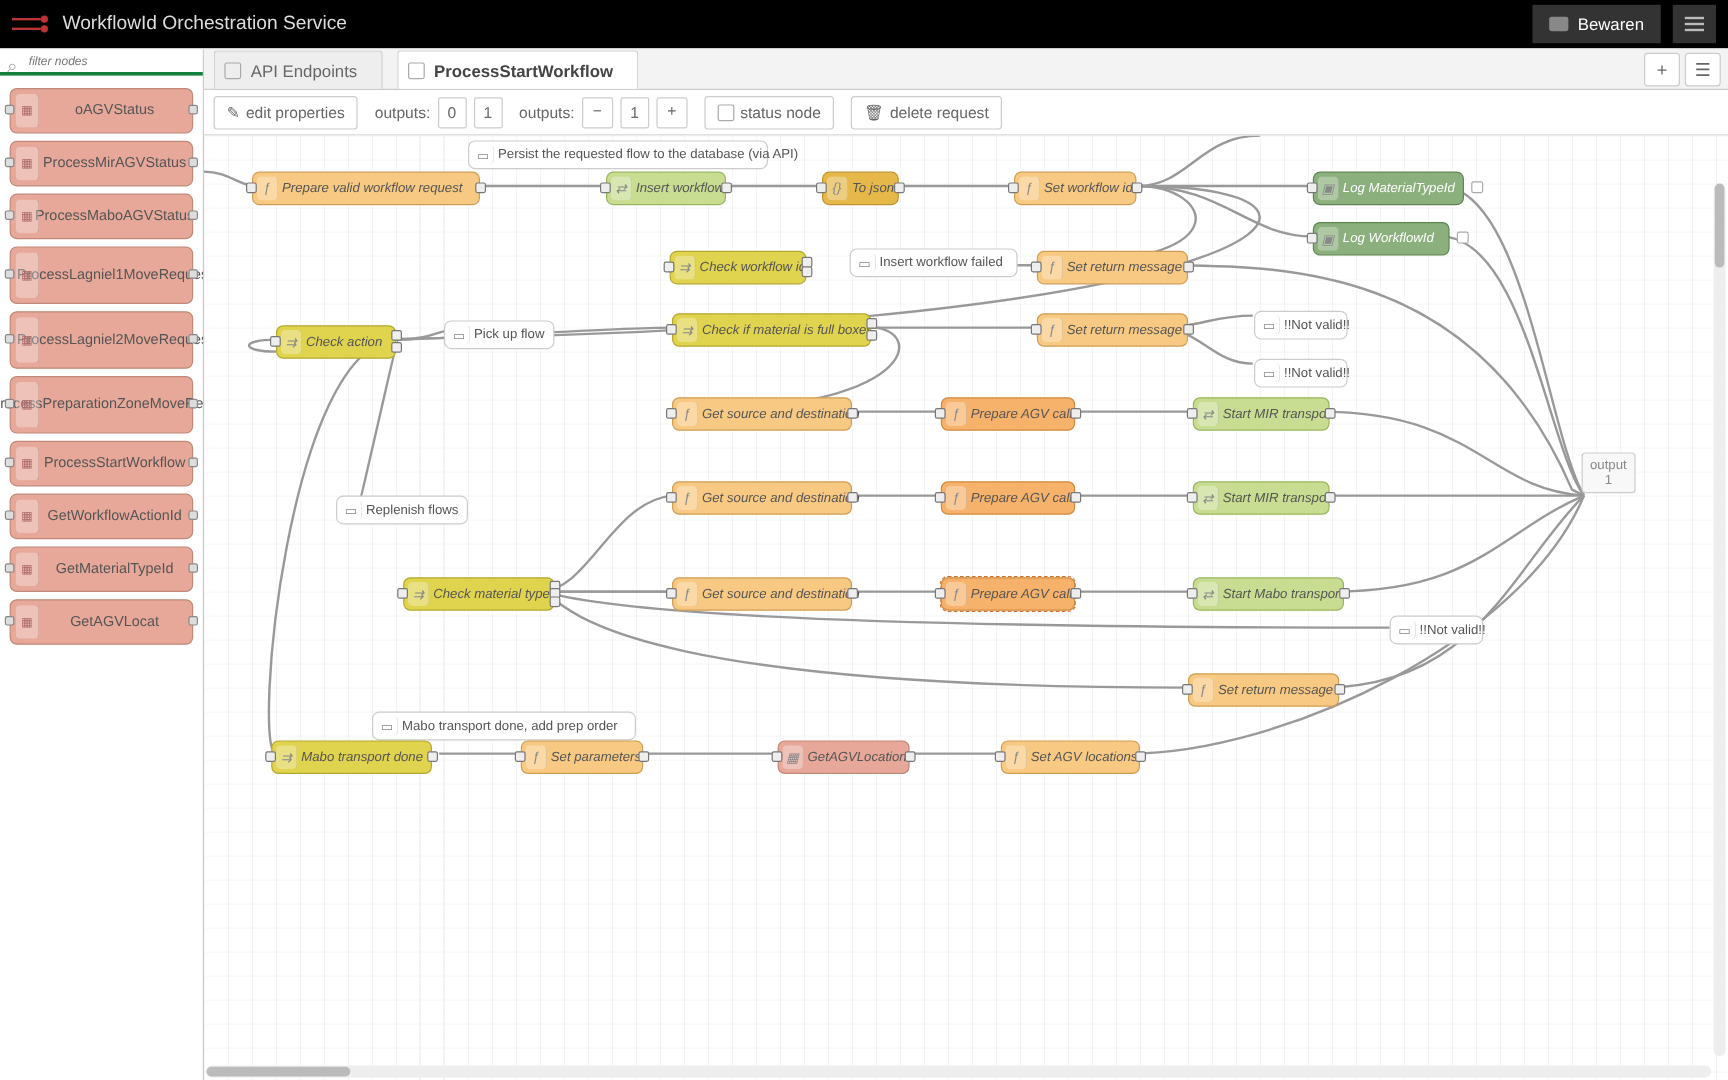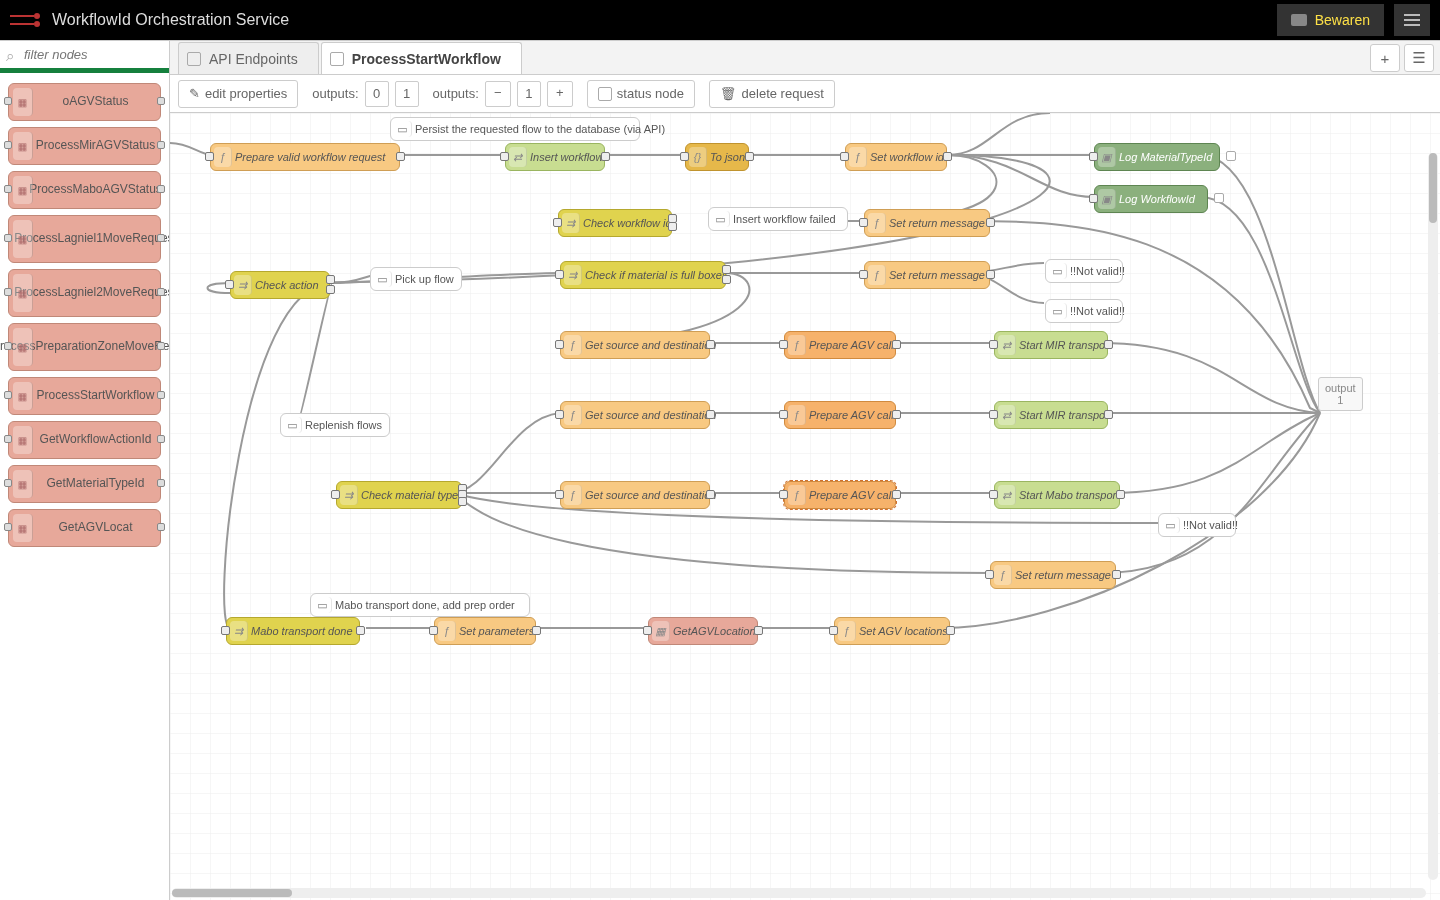--- a/index.html
+++ b/index.html
@@ -7,42 +7,42 @@
 .topbar{height:40px;background:#000;color:#ccc;display:flex;align-items:center;padding:0 10px;gap:10px}
 .brand{display:flex;align-items:center;gap:8px;font-size:16px;color:#ddd}
 .brand-icon{width:34px;height:14px;position:relative}
 .brand-icon .line{position:absolute;height:2px;background:#b33;left:0;right:10px}
 .brand-icon .l1{top:2px}
 .brand-icon .l2{top:10px}
 .brand-icon .dot{position:absolute;width:6px;height:6px;background:#b33;border-radius:50%;right:4px}
 .brand-icon .d1{top:0}
 .brand-icon .d2{top:8px}
 .spacer{flex:1}
-.tb-btn{height:32px;background:#333;color:#fde047;border:none;padding:0 14px;display:flex;align-items:center;gap:8px;font-size:14px;cursor:pointer}
+.tb-btn{height:32px;background:#333;color:#ffffff;border:none;padding:0 14px;display:flex;align-items:center;gap:8px;font-size:14px;cursor:pointer}
 .tb-btn.ham{padding:0 10px}
 .hamburger{display:inline-block;width:16px}
 .hamburger span{display:block;height:2px;background:#bbb;margin:3px 0}
 .deploy-ic{width:16px;height:12px;display:inline-block;background:#888;border-radius:2px}
 
 .main{position:absolute;top:40px;left:0;right:0;bottom:0;display:flex;background:#f3f3f3;border-top:1px solid #ccc}
 
 .palette{width:170px;background:#fff;border-right:1px solid #ccc;display:flex;flex-direction:column}
-.filter{border:none;border-bottom:5px solid #15803d;height:32px;padding:0 8px 0 24px;font-size:13px;color:#888;font-style:italic;background:none;width:100%}
+.filter{border:none;border-bottom:3px solid #15803d;height:20px;padding:0 8px 0 24px;font-size:10px;color:#888;font-style:italic;background:none;width:100%}
 .filter-wrap{position:relative}
 .filter-wrap::before{content:"⌕";position:absolute;left:6px;top:6px;color:#aaa;font-size:15px}
 .palette-body{flex:1;overflow-y:auto;padding:4px}
 .pnode{background:#e7a89a;border:1px solid #c08878;border-radius:6px;height:38px;margin:6px 4px;position:relative;display:flex;align-items:center;font-size:12px;color:#555;padding-left:28px;padding-right:6px;line-height:1.1;text-align:center;justify-content:center}
 .pnode .ic{position:absolute;left:4px;top:4px;bottom:4px;width:20px;background:rgba(255,255,255,.3);border-right:1px solid rgba(120,80,70,.3);border-radius:4px;display:flex;align-items:center;justify-content:center;font-size:10px;color:#a66}
 .pnode .port{position:absolute;width:8px;height:8px;background:#ddd;border:1px solid #888;border-radius:2px;top:50%;margin-top:-5px}
 .pnode .pl{left:-5px}
 .pnode .pr{right:-5px}
 
 .workspace{flex:1;display:flex;flex-direction:column;min-width:0}
 .tabs{height:34px;display:flex;align-items:flex-end;border-bottom:1px solid #ccc;background:#f3f3f3;padding-left:8px;gap:0}
-.tab{height:32px;border:1px solid #ccc;border-bottom:none;background:#eee;padding:0 20px 0 30px;display:flex;align-items:center;font-size:14px;color:#666;margin-right:2px;position:relative;border-radius:3px 3px 0 0;cursor:pointer}
+.tab{height:32px;border:1px solid #ccc;border-bottom:none;background:#eee;padding:0 20px 0 30px;display:flex;align-items:center;font-size:14px;color:#666;margin-right:12px;position:relative;border-radius:3px 3px 0 0;cursor:pointer}
 .tab.active{background:#fff;font-weight:bold;color:#444}
 .tab .ti{position:absolute;left:8px;width:14px;height:14px;border:1px solid #aaa;border-radius:2px}
 .tabs-right{margin-left:auto;display:flex;gap:4px;padding-right:6px;padding-bottom:2px}
 .tabs-right button{width:30px;height:28px;border:1px solid #ccc;background:#fff;color:#666;cursor:pointer;font-size:15px;border-radius:3px}
 
 .toolbar{height:38px;border-bottom:1px solid #ccc;background:#fff;display:flex;align-items:center;padding:0 8px;gap:14px;font-size:13px;color:#666}
 .btn{height:28px;border:1px solid #ccc;background:#fff;padding:0 10px;display:flex;align-items:center;gap:5px;border-radius:3px;color:#666;cursor:pointer;font-size:13px}
 .grp{display:flex;align-items:center;gap:6px}
 .numbox{width:24px;height:26px;border:1px solid #ccc;text-align:center;line-height:24px;background:#fff;border-radius:2px}
 .sqbtn{width:26px;height:26px;border:1px solid #ccc;background:#fff;text-align:center;line-height:22px;border-radius:2px;cursor:pointer;color:#666}

